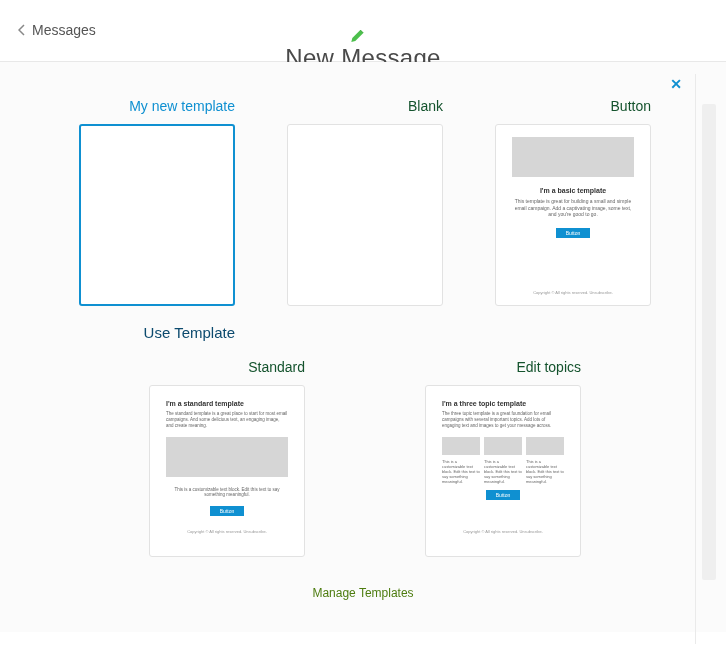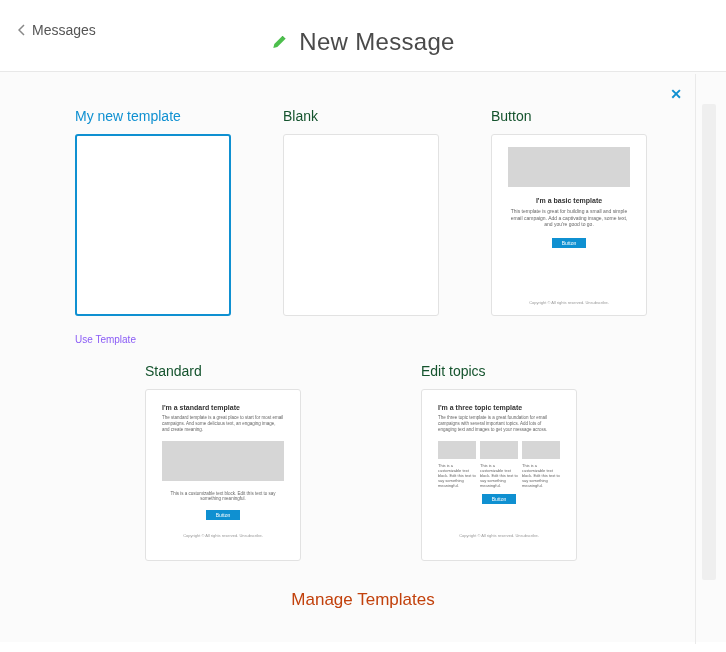--- a/index.html
+++ b/index.html
@@ -1,42 +1,42 @@
 <!DOCTYPE html>
 <html><head>
   <meta charset="utf-8">
   <style>
     * { box-sizing: border-box; margin: 0; padding: 0; }
     body { font-family: -apple-system, "Helvetica Neue", Arial, sans-serif; background: #fff; width: 726px; height: 652px; position: relative; overflow: hidden; }
     
-    .topbar { height: 72px; border-bottom: 1px solid #e8e8e8; position: relative; background: #fff; }
+    .topbar { height: 62px; border-bottom: 1px solid #e8e8e8; position: relative; background: #fff; }
     .back { position: absolute; left: 18px; top: 22px; display: flex; align-items: center; color: #555; font-size: 14px; cursor: pointer; }
     .back svg { margin-right: 6px; }
-    .title-wrap { position: absolute; left: 50%; top: 28px; transform: translateX(-50%); display: flex; align-items: center; font-size: 24px; font-weight: 300; color: #4a4a4a; letter-spacing: 0.3px; }
+    .title-wrap { position: absolute; left: 50%; top: 28px; transform: translateX(-50%); display: flex; align-items: center; font-size: 24px; font-weight: 300; color: #4a4a4a; letter-spacing: 0.3px; flex-direction: column; }
     .title-wrap svg { margin-right: 12px; }
     
     .content { position: relative; height: 556px; background: #fbfbfb; overflow: hidden; }
     .below-content { height: 14px; background: #fbfbfb; }
     .right-line { position: absolute; right: 30px; top: 74px; bottom: 8px; width: 1px; background: #eaeaea; }
     .scrollbar-track { position: absolute; right: 10px; top: 104px; width: 14px; height: 476px; background: #efefef; border-radius: 2px; }
     
     .close-x { position: absolute; right: 44px; top: 14px; color: #0F90D1; font-size: 14px; font-weight: 700; cursor: pointer; }
     
     .row { display: flex; justify-content: center; gap: 48px; }
     .row1 { margin-top: 36px; }
     .row2 { margin-top: 18px; gap: 116px; }
     
-    .tile { width: 160px; display: flex; flex-direction: column; align-items: flex-start; }
+    .tile { width: 160px; display: flex; flex-direction: column; align-items: flex-end; }
     .tile .label-top { font-size: 14px; color: #14532d; margin-bottom: 10px; text-align: center; font-weight: 400; }
     .tile .label-top.selected { color: #0F90D1; }
     .preview { width: 156px; height: 182px; background: #fff; border: 1px solid #e2e2e2; border-radius: 3px; position: relative; overflow: hidden; padding: 10px 8px; cursor: pointer; }
     .preview.selected { border: 2px solid #0F90D1; }
-    .use-template { color: #8b5cf6; font-size: 10px; margin-top: 18px; font-weight: 400; }
+    .use-template { color: #0c4a6e; font-size: 15px; margin-top: 18px; font-weight: 400; }
     
-    .manage { position: absolute; left: 50%; transform: translateX(-50%); bottom: 18px; color: #c2410c; font-size: 17px; cursor: pointer; }
+    .manage { position: absolute; left: 50%; transform: translateX(-50%); bottom: 18px; color: #4d7c0f; font-size: 12px; cursor: pointer; }
     
     
     .sp-img { background: #d6d6d6; height: 40px; margin: 2px 8px 10px; }
     .sp-title { text-align: center; font-size: 7px; font-weight: 700; color: #333; margin-bottom: 4px; }
     .sp-body { text-align: center; font-size: 5px; color: #666; line-height: 1.3; padding: 0 8px; margin-bottom: 10px; }
     .sp-btn { background: #0F90D1; color: #fff; width: 34px; height: 10px; margin: 0 auto; font-size: 5px; display: flex; align-items: center; justify-content: center; }
     .sp-footer { text-align: center; font-size: 4px; color: #999; position: absolute; bottom: 10px; left: 0; right: 0; }
     
     
     .st-title { font-size: 7px; font-weight: 700; color: #333; margin-bottom: 4px; }

